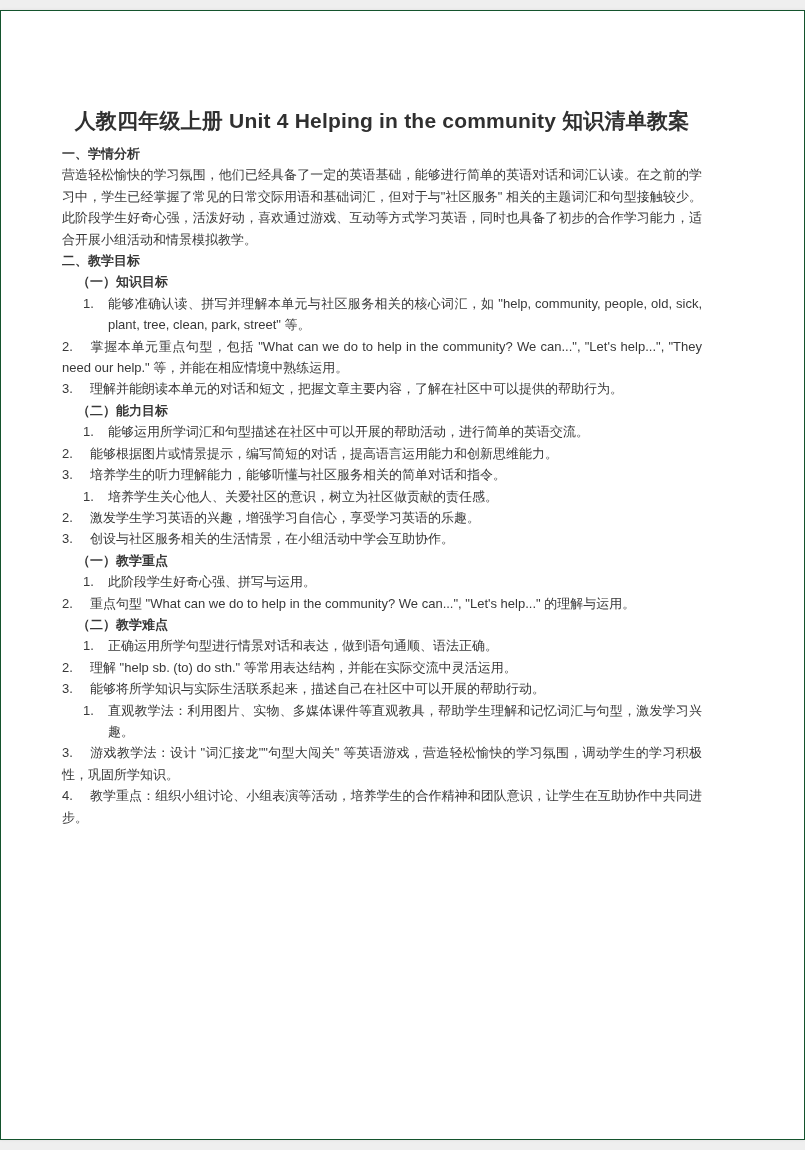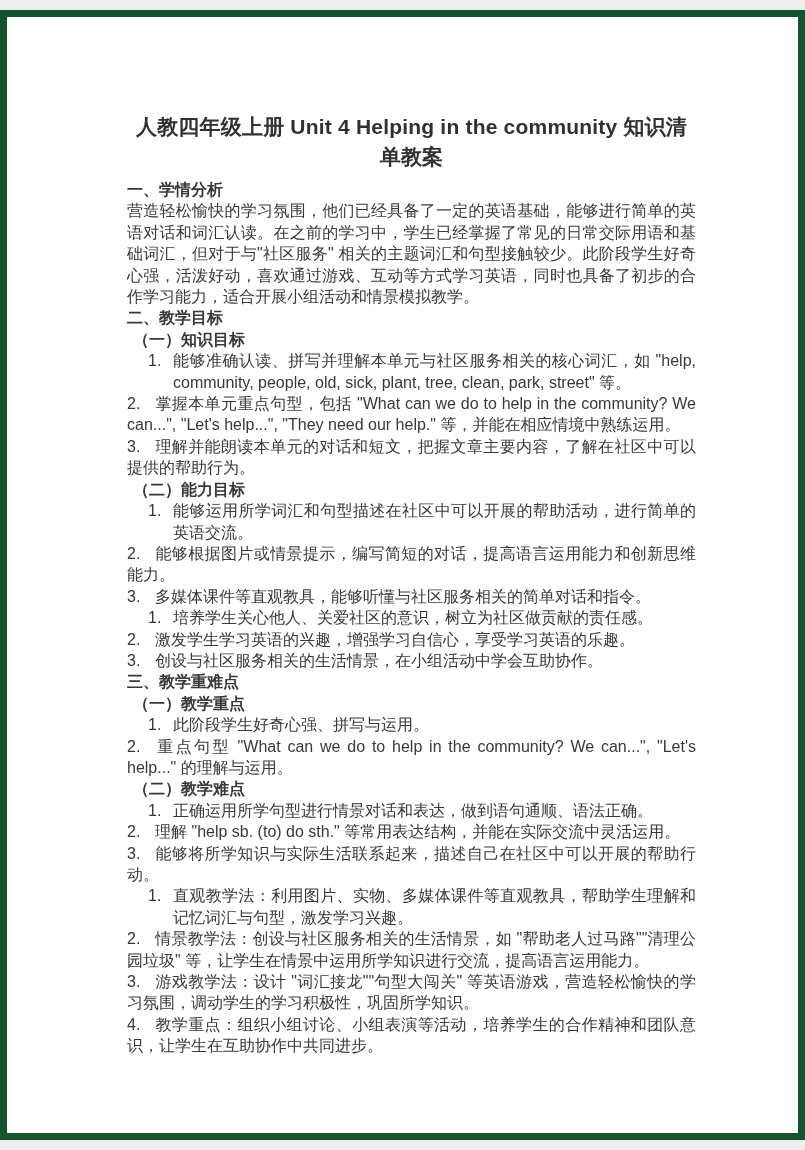--- a/index.html
+++ b/index.html
@@ -13,41 +13,41 @@
   .canvas {
     width: 805px;
     height: 1150px;
   }
   .page {
     box-sizing: border-box;
     width: 805px;
     height: 1130px;
     margin: 10px 0;
     background: #ffffff;
-    border: 7px solid #14532d;
+    border: 1px solid #14532d;
     box-shadow: 0 0 3px rgba(0,0,0,0.08);
-    padding: 95px 102px 40px 120px;
+    padding: 95px 102px 40px 61px;
     color: #383838;
   }
   .title {
     margin: 0 0 7px 0;
     font-size: 21px;
     line-height: 30px;
     font-weight: 700;
     text-align: center;
     color: #303030;
     letter-spacing: 0.2px;
   }
   .h1, .sub, .para, .li, .li1 {
     margin: 0;
-    font-size: 16px;
+    font-size: 13px;
     line-height: 21.4px;
   }
   .h1 { font-weight: 700; }
-  .sub { font-weight: 700; margin-left: 6px; }
+  .sub { font-weight: 700; margin-left: 15px; }
   .para, .li, .li1 .txt { text-align: justify; }
   .li .num {
     display: inline-block;
     width: 28px;
   }
   .li1 {
     display: flex;
     margin-left: 21px;
   }
   .li1 .num { flex: none; width: 25px; }
@@ -70,43 +70,41 @@
           <span class="txt"><span class="rest">能够准确认读、拼写并理解本单元与社区服务相关的核心词汇，如 "help, community, people, old, sick, plant, tree, clean, park, street" 等。</span></span>
         </div>
         <p class="li"><span class="num">2.</span><span class="txt"><span class="rest">掌握本单元重点句型，包括 "What can we do to help in the community? We can...", "Let's help...", "They need our help." 等，并能在相应情境中熟练运用。</span></span></p>
         <p class="li"><span class="num">3.</span><span class="txt"><span class="rest">理解并能朗读本单元的对话和短文，把握文章主要内容，了解在社区中可以提供的帮助行为。</span></span></p>
         <p class="sub">（二）能力目标</p>
         <div class="li1">
           <span class="num">1.</span>
           <span class="txt"><span class="rest">能够运用所学词汇和句型描述在社区中可以开展的帮助活动，进行简单的英语交流。</span></span>
         </div>
         <p class="li"><span class="num">2.</span><span class="txt"><span class="rest">能够根据图片或情景提示，编写简短的对话，提高语言运用能力和创新思维能力。</span></span></p>
-        <p class="li"><span class="num">3.</span><span class="txt"><span class="rest">多媒体课件等直观教具，能够听懂与社区服务相关的简单对话和指令。</span></span></p>
+        <p class="li"><span class="num">3.</span><span class="txt"><span class="rest">培养学生的听力理解能力，能够听懂与社区服务相关的简单对话和指令。</span></span></p>
         <div class="li1">
           <span class="num">1.</span>
           <span class="txt"><span class="rest">培养学生关心他人、关爱社区的意识，树立为社区做贡献的责任感。</span></span>
         </div>
         <p class="li"><span class="num">2.</span><span class="txt"><span class="rest">激发学生学习英语的兴趣，增强学习自信心，享受学习英语的乐趣。</span></span></p>
         <p class="li"><span class="num">3.</span><span class="txt"><span class="rest">创设与社区服务相关的生活情景，在小组活动中学会互助协作。</span></span></p>
-        <p class="h1">三、教学重难点</p>
         <p class="sub">（一）教学重点</p>
         <div class="li1">
           <span class="num">1.</span>
           <span class="txt"><span class="rest">此阶段学生好奇心强、拼写与运用。</span></span>
         </div>
         <p class="li"><span class="num">2.</span><span class="txt"><span class="rest">重点句型 "What can we do to help in the community? We can...", "Let's help..." 的理解与运用。</span></span></p>
         <p class="sub">（二）教学难点</p>
         <div class="li1">
           <span class="num">1.</span>
           <span class="txt"><span class="rest">正确运用所学句型进行情景对话和表达，做到语句通顺、语法正确。</span></span>
         </div>
         <p class="li"><span class="num">2.</span><span class="txt"><span class="rest">理解 "help sb. (to) do sth." 等常用表达结构，并能在实际交流中灵活运用。</span></span></p>
         <p class="li"><span class="num">3.</span><span class="txt"><span class="rest">能够将所学知识与实际生活联系起来，描述自己在社区中可以开展的帮助行动。</span></span></p>
         <div class="li1">
           <span class="num">1.</span>
           <span class="txt"><b class="lead">直观教学法</b><span class="rest">：利用图片、实物、多媒体课件等直观教具，帮助学生理解和记忆词汇与句型，激发学习兴趣。</span></span>
         </div>
-        <p class="li"><span class="num">2.</span><span class="txt"><b class="lead">情景教学法</b><span class="rest">：创设与社区服务相关的生活情景，如 "帮助老人过马路""清理公园垃圾" 等，让学生在情景中运用所学知识进行交流，提高语言运用能力。</span></span></p>
         <p class="li"><span class="num">3.</span><span class="txt"><b class="lead">游戏教学法</b><span class="rest">：设计 "词汇接龙""句型大闯关" 等英语游戏，营造轻松愉快的学习氛围，调动学生的学习积极性，巩固所学知识。</span></span></p>
         <p class="li"><span class="num">4.</span><span class="txt"><b class="lead">教学重点</b><span class="rest">：组织小组讨论、小组表演等活动，培养学生的合作精神和团队意识，让学生在互助协作中共同进步。</span></span></p>
       </div>
   </div>
 </div>
 
 </body></html>

